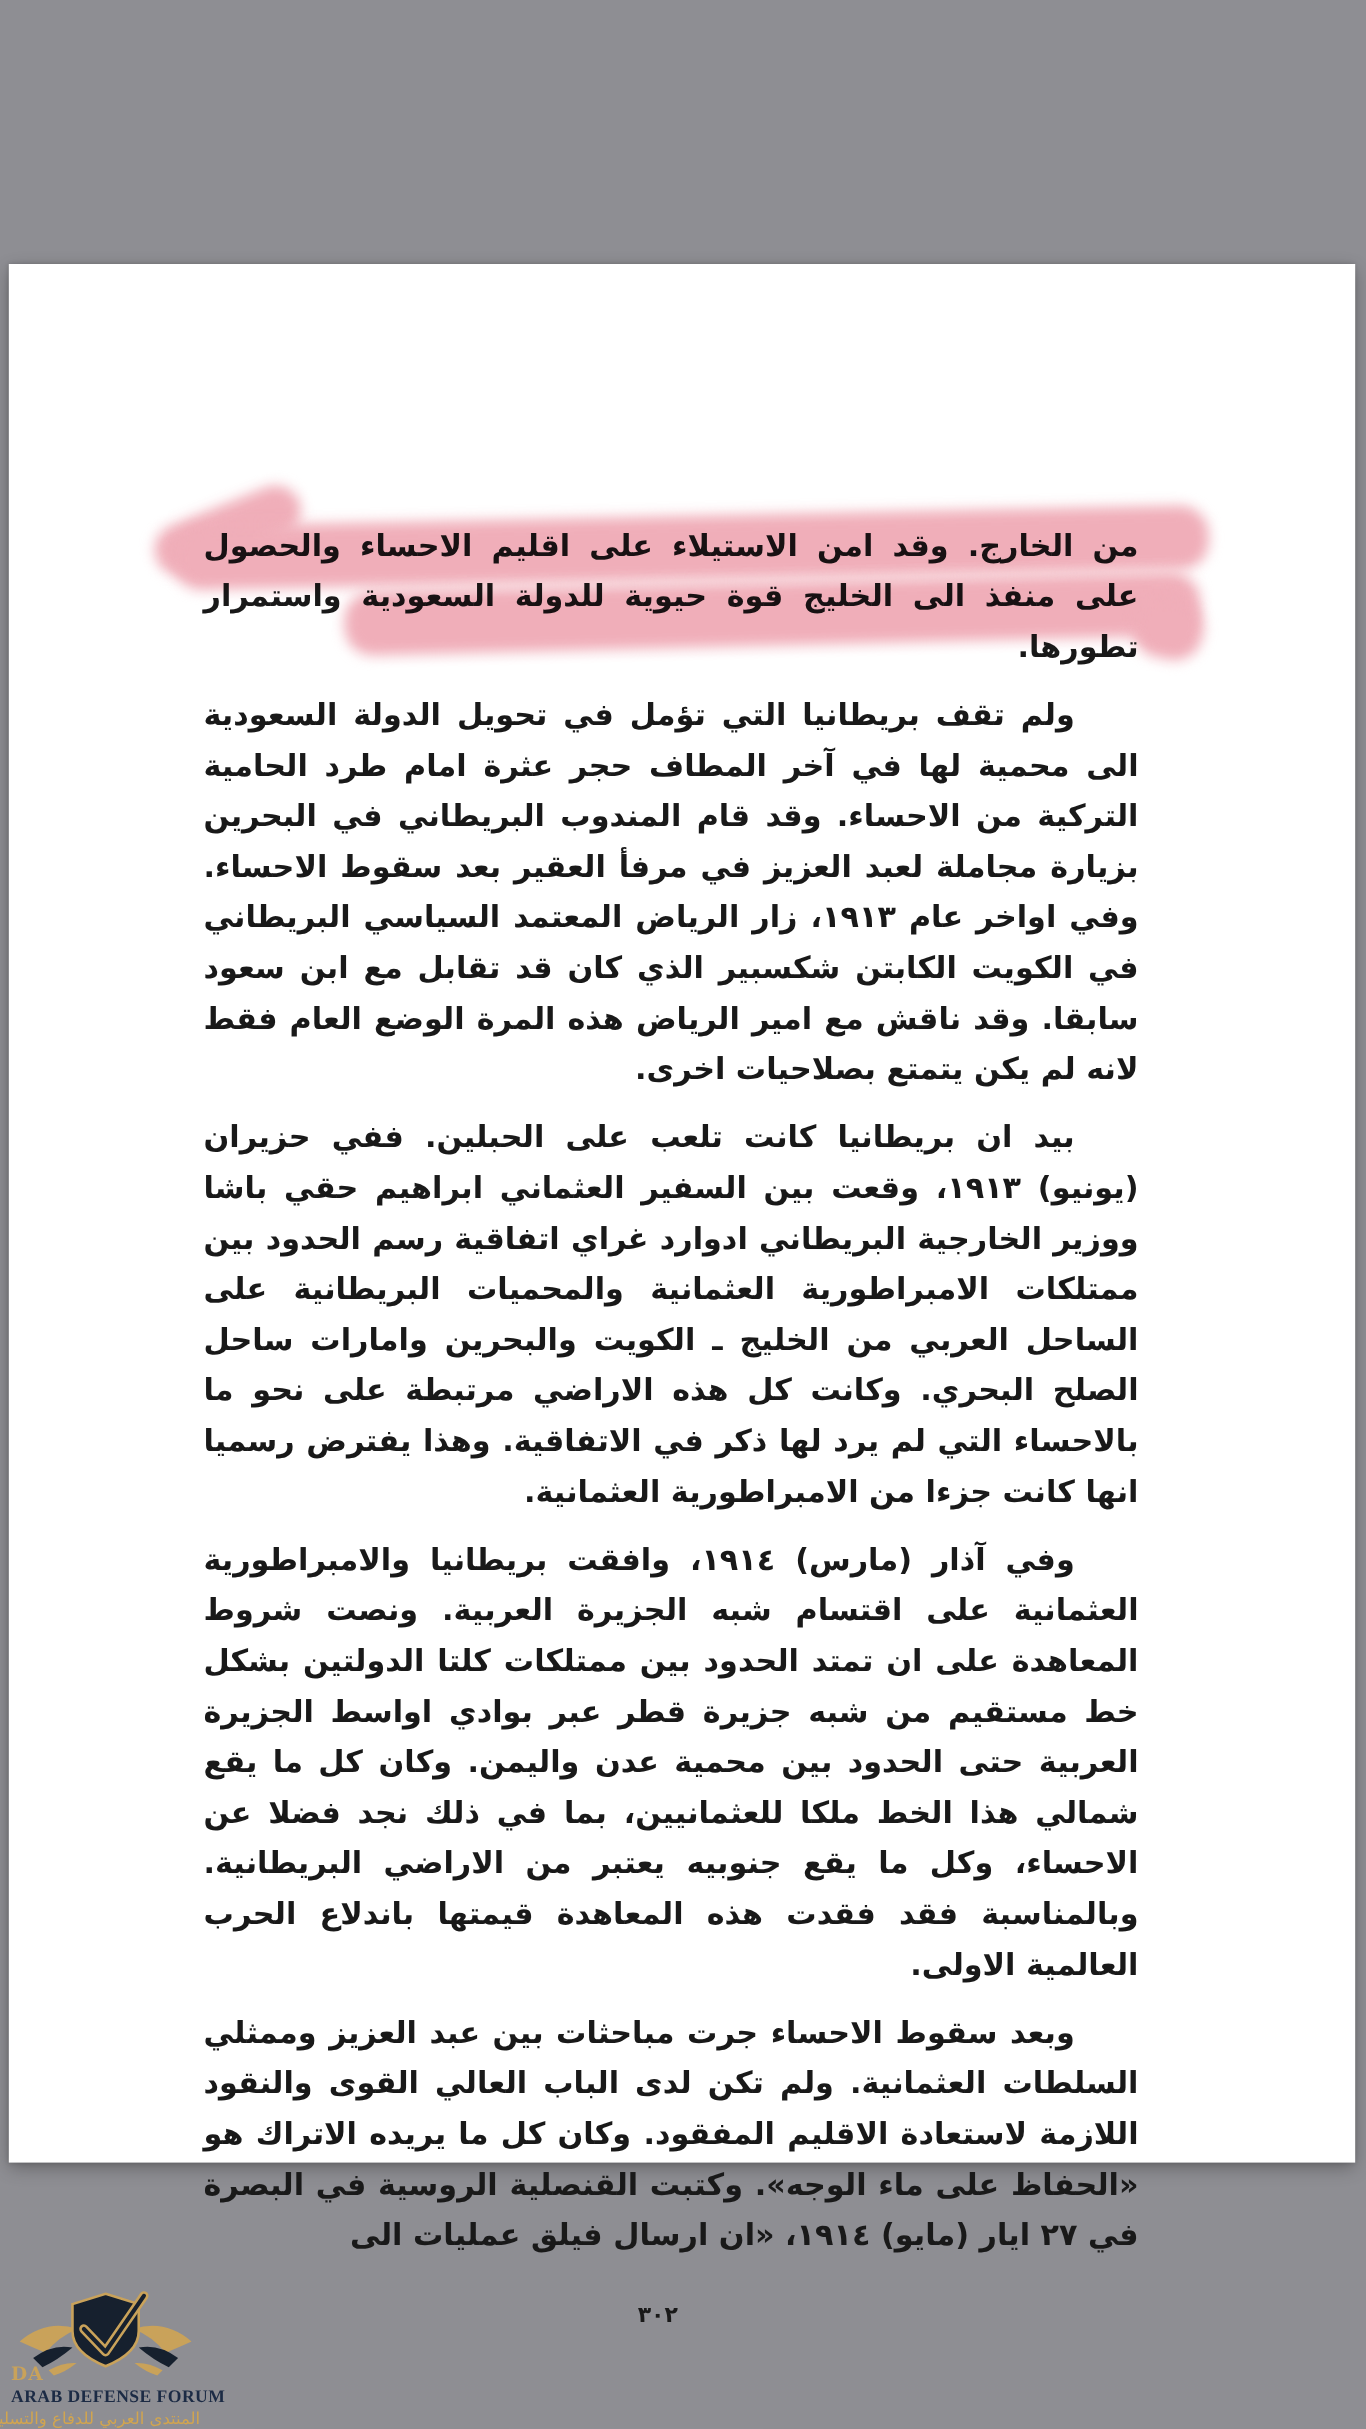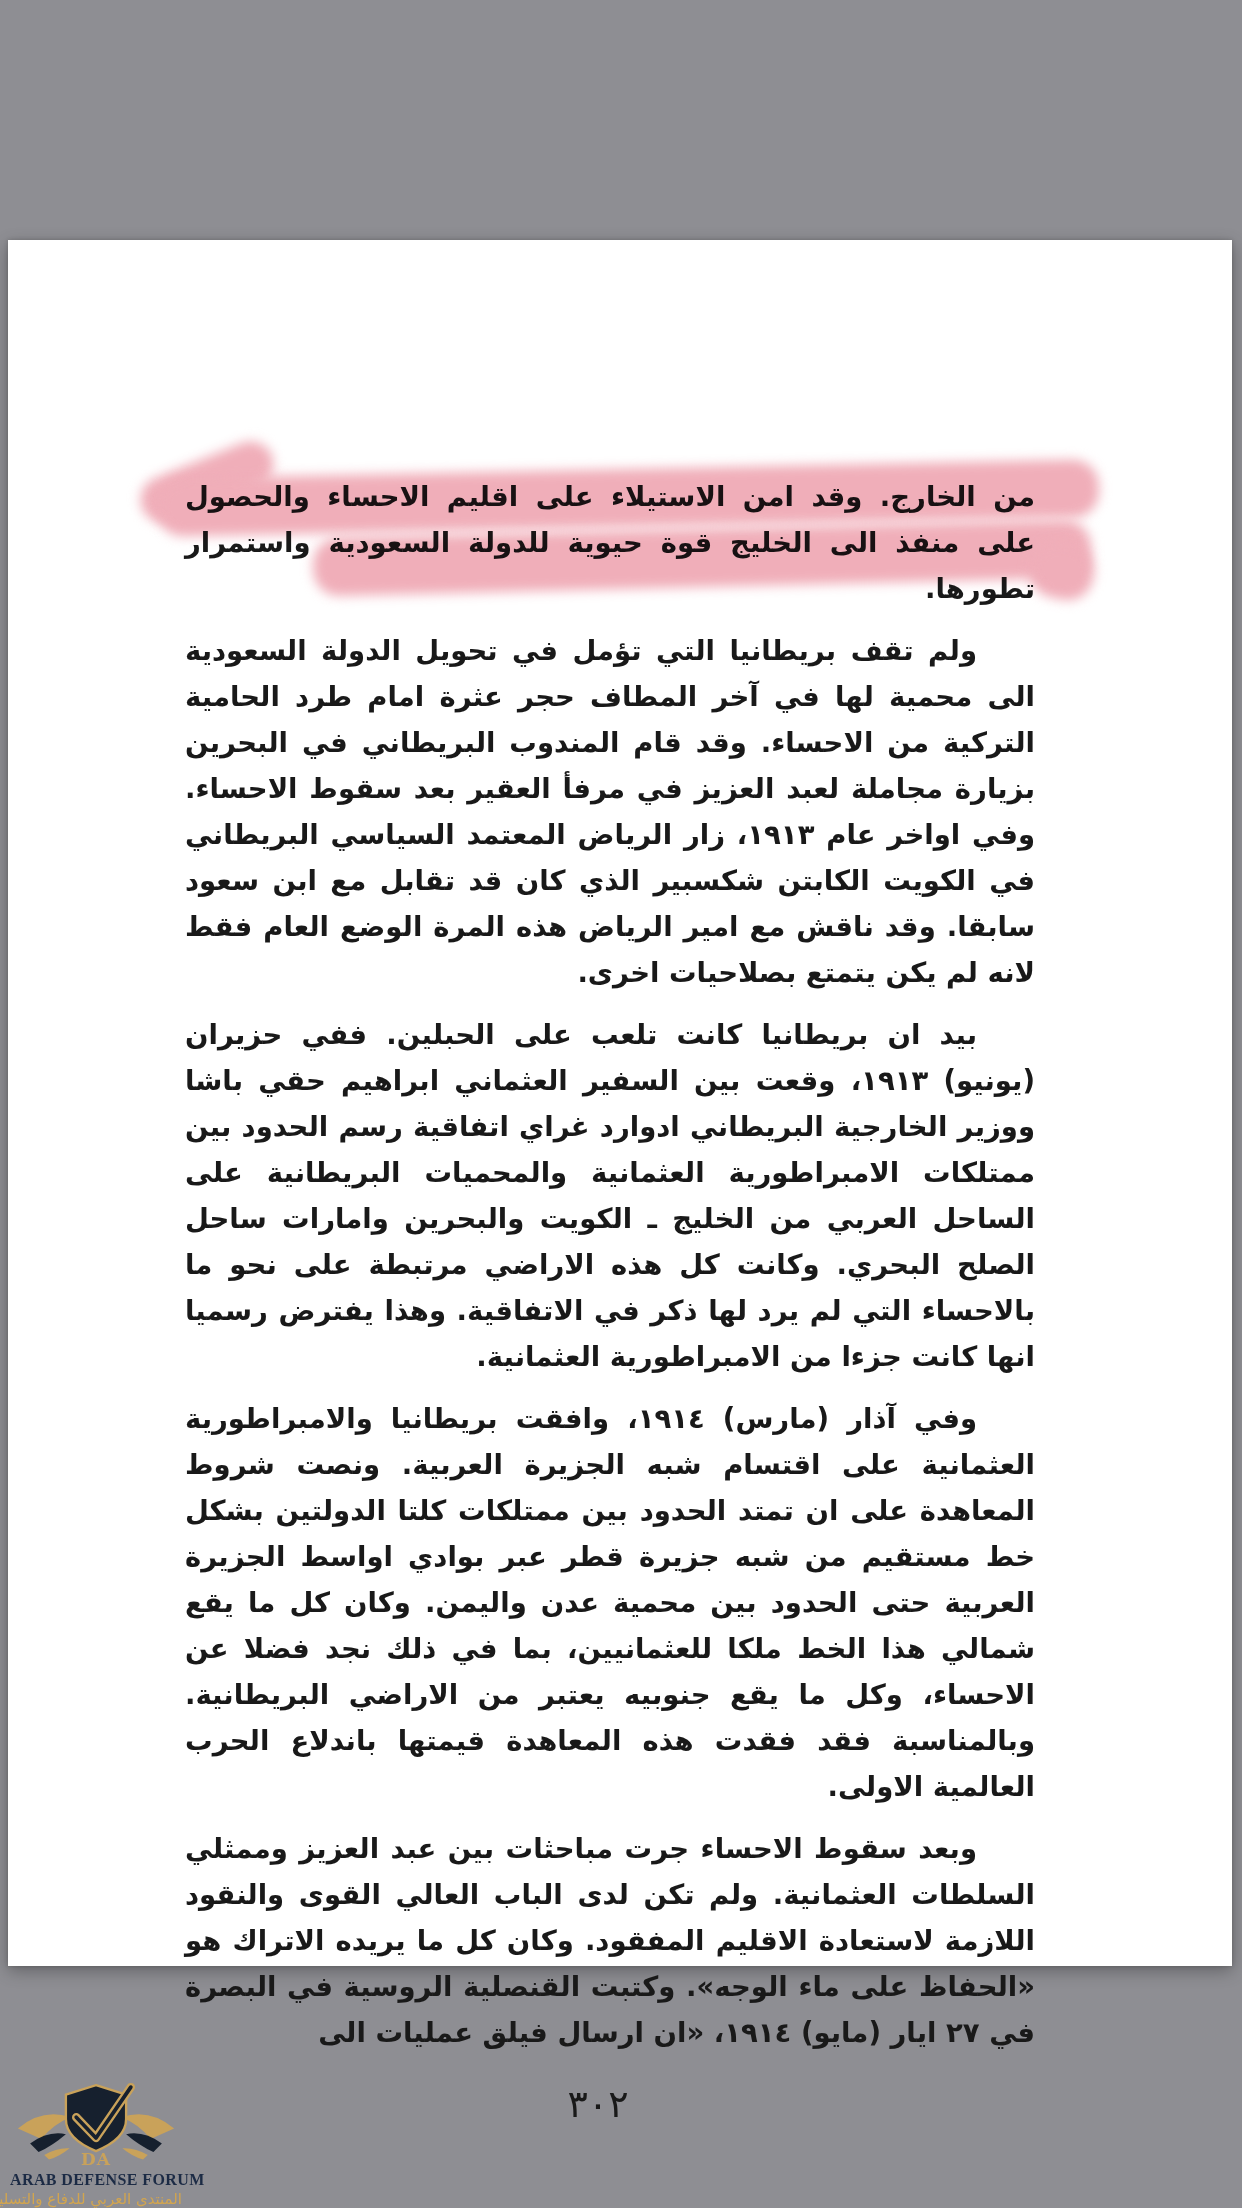--- a/index.html
+++ b/index.html
@@ -26,27 +26,27 @@
     position:absolute; left:0; top:0; right:0; height:220px;
     z-index:2; mix-blend-mode:multiply; pointer-events:none;
   }
   .hl-blob { position:absolute; background:#F0AEB9; border-radius:26px; filter:blur(6px); }
   .hl-b1 { left:-48px; top:-14px; width:140px; height:46px; transform:rotate(-22deg); }
   .hl-b2 { left:-28px; top:-4px;  width:942px; height:58px; transform:rotate(-1.2deg); }
   .hl-b3 { left:128px; top:56px;  width:778px; height:58px; transform:rotate(-1.4deg); }
   .hl-b4 { left:845px; top:70px;  width:64px;  height:56px; transform:rotate(12deg); }
   
   .page-number {
-    text-align:center; font-size:38px; font-weight:normal;
+    text-align:center; font-size:20px; font-weight:bold;
     margin-top:26px; letter-spacing:3px; position:relative; left:-12px;
   }
   
   .watermark {
     position:absolute; left:10px; bottom:0; width:172px;
-    text-align:center; z-index:5;
+    text-align:left; z-index:5;
   }
   .wm-logo { display:block; margin:0 auto; }
   .wm-monogram {
     font-family:"DejaVu Serif", serif; font-weight:bold;
     color:#C9A25A; font-size:17px; letter-spacing:1px; margin-top:-10px; line-height:1;
   }
   .wm-title {
     font-family:"Liberation Serif", serif; font-weight:bold;
     font-size:16px; color:#1C2B45; letter-spacing:0.4px; margin-top:3px; line-height:1.1;
     white-space:nowrap;

